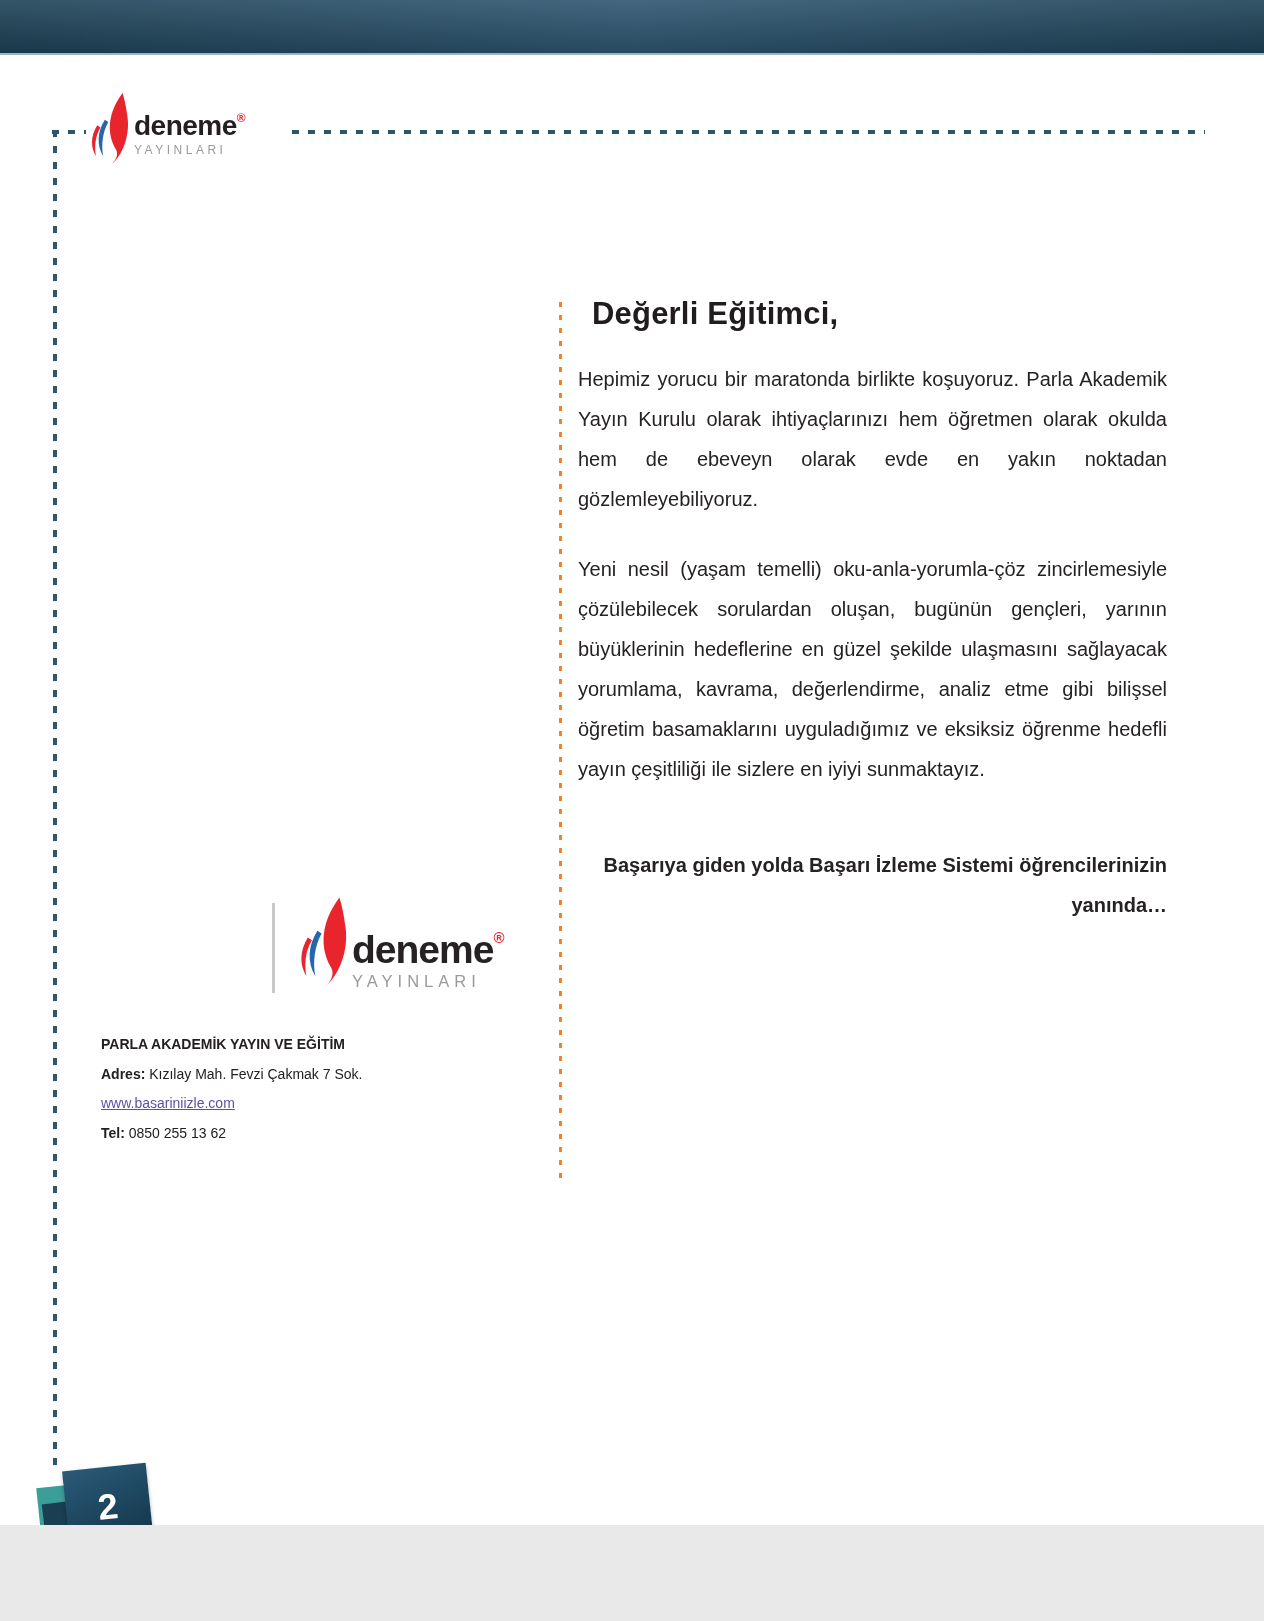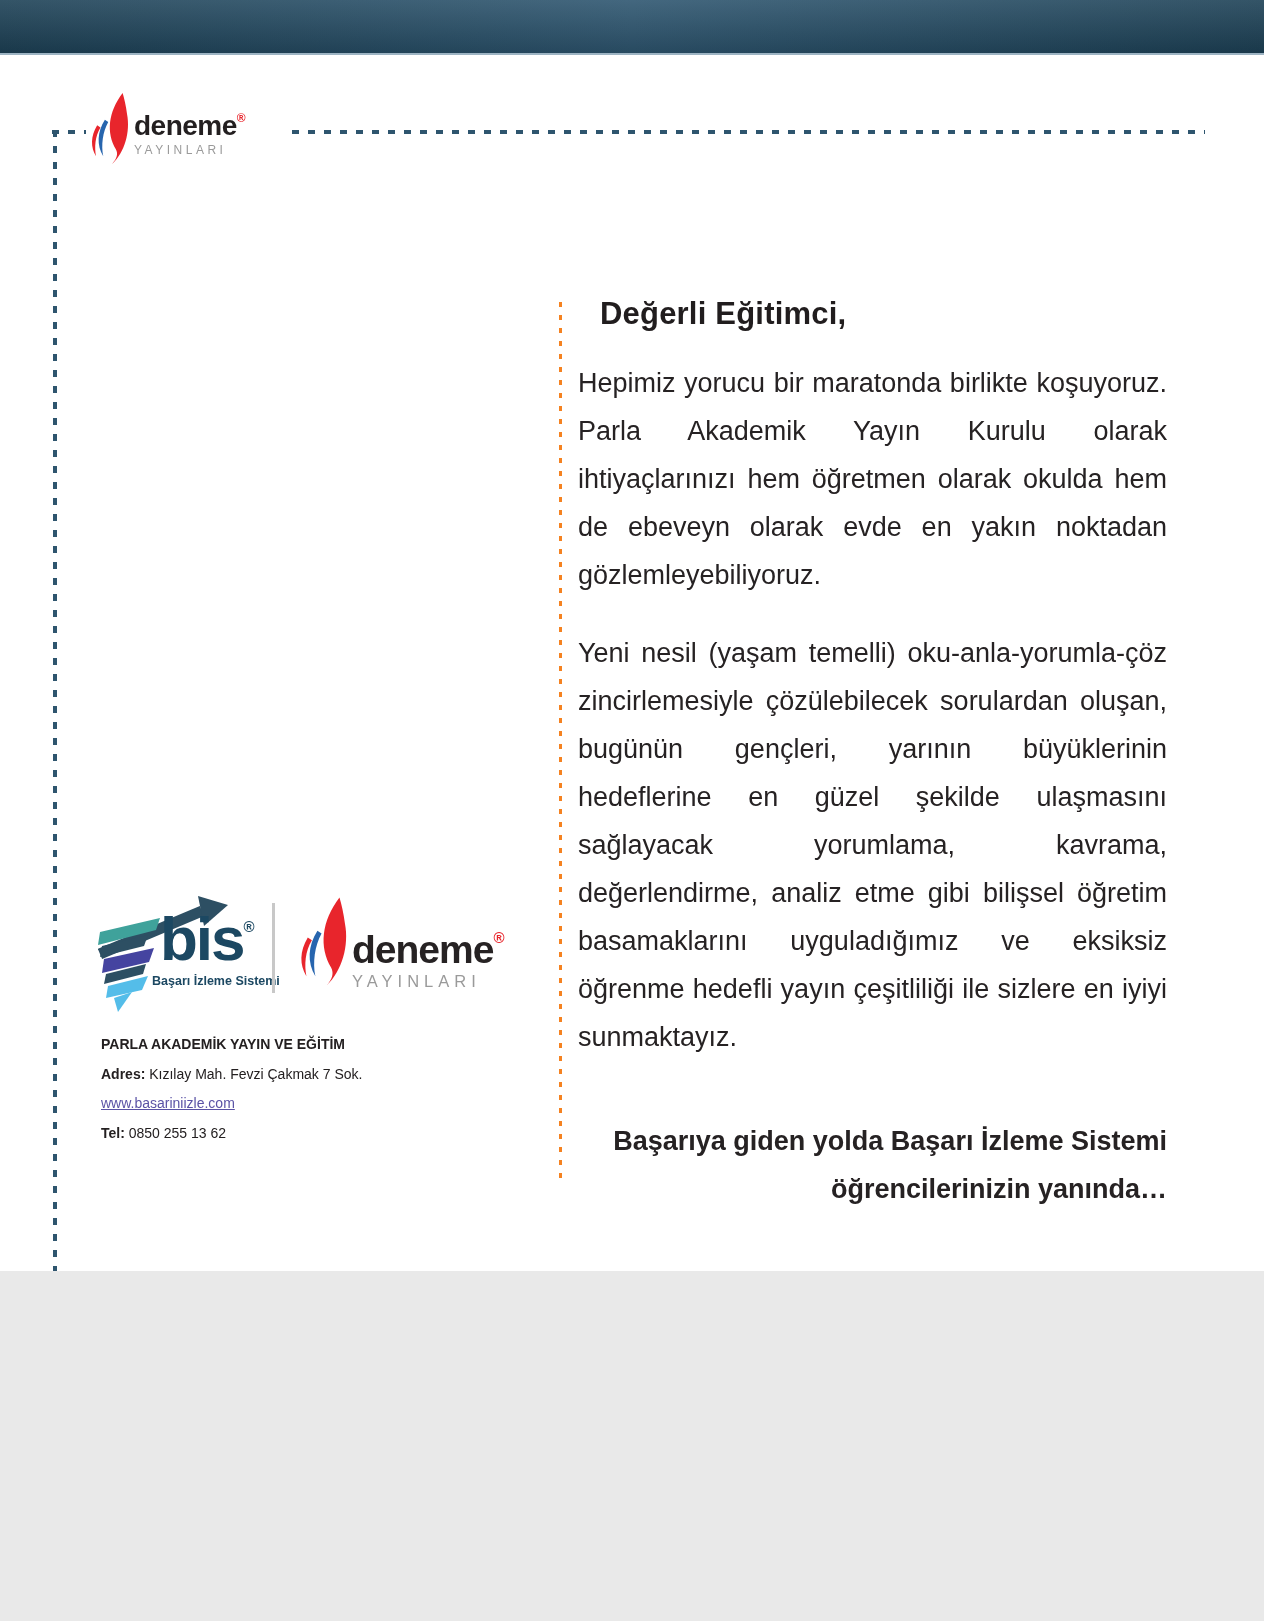--- a/index.html
+++ b/index.html
@@ -6,21 +6,21 @@
     --bar-base:#1d4156; --bar-light:#2e5670; --bar-edge:#9db4c3;
     --frame-dot:#2e556e; --accent-orange:#f58220; --text-dark:#262223;
     --link-purple:#5a52a5; --logo-red:#e8252c; --logo-blue:#2765ae;
     --logo-gray:#9a9a9a; --bis-navy:#1c4862; --bis-teal:#3fa29b;
     --bis-indigo:#4544a0; --bis-lightblue:#54bde9;
     --badge-teal:#3b9e98; --badge-navy:#1c4257;
   }
   *{box-sizing:border-box; margin:0; padding:0;}
   html,body{background:#e9e9e9;}
   .page{
-    position:relative; width:1264px; height:1271px; background:#ffffff;
+    position:relative; width:1264px; height:1525px; background:#ffffff;
     overflow:hidden; font-family:"Liberation Sans", sans-serif; margin:0 auto;
   }
   
   .topbar{
     position:absolute; left:0; top:0; width:1264px; height:55px;
     background-image:linear-gradient(180deg, rgba(255,255,255,.10), rgba(0,0,0,.14)),
       linear-gradient(90deg, var(--bar-base) 0%, var(--bar-light) 50%, var(--bar-base) 100%);
     border-bottom:2px solid var(--bar-edge);
   }
   .footerbar{
@@ -56,24 +56,24 @@
   }
   .logo-top svg{display:block; margin-top:2px;}
   .logo-top .txt{margin-left:-2px; margin-top:22px;}
   .logo-top .wordmark{font-size:28px; font-weight:bold; color:#231f20; letter-spacing:-.5px; line-height:1;}
   .logo-top .reg{font-size:12px; color:var(--logo-red); font-weight:bold; vertical-align:top;}
   .logo-top .sub{font-size:12px; color:var(--logo-gray); letter-spacing:3.5px; margin-top:3px;}
   
   .right-col{position:absolute; left:578px; top:296px; width:589px; color:var(--text-dark);}
   .right-col h1{
     font-size:31px; font-weight:bold; color:#211d1e;
-    margin:0 0 27px 22px; letter-spacing:.2px;
+    margin:0 0 27px 14px; letter-spacing:.2px;
   }
   .right-col p{
-    font-size:27px; line-height:48px; text-align:justify; margin:0 0 30px 0;
+    font-size:20px; line-height:40px; text-align:justify; margin:0 0 30px 0;
   }
   .right-col .closing{
     font-weight:bold; text-align:right; margin-top:56px; margin-bottom:0;
   }
   
   .bis-logo{position:absolute; left:98px; top:888px; width:175px; height:130px;}
   .bis-logo svg{position:absolute; left:0; top:0;}
   .bis-word{
     position:absolute; left:62px; top:20px; font-size:62px; font-weight:bold;
     color:var(--bis-navy); line-height:1; letter-spacing:-2px;
@@ -139,34 +139,20 @@
     </div>
   </div>
 
   <div class="right-col">
     <h1>Değerli Eğitimci,</h1>
     <p>Hepimiz yorucu bir maratonda birlikte koşuyoruz. Parla Akademik Yayın Kurulu olarak ihtiyaçlarınızı hem öğretmen olarak okulda hem de ebeveyn olarak evde en yakın noktadan gözlemleyebiliyoruz.</p>
     <p>Yeni nesil (yaşam temelli) oku-anla-yorumla-çöz zincirlemesiyle çözülebilecek sorulardan oluşan, bugünün gençleri, yarının büyüklerinin hedeflerine en güzel şekilde ulaşmasını sağlayacak yorumlama, kavrama, değerlendirme, analiz etme gibi bilişsel öğretim basamaklarını uyguladığımız ve eksiksiz öğrenme hedefli yayın çeşitliliği ile sizlere en iyiyi sunmaktayız.</p>
     <p class="closing">Başarıya giden yolda Başarı İzleme Sistemi öğrencilerinizin yanında…</p>
   </div>
 
-  <div class="bis-logo">
-    <svg width="150" height="125" viewBox="0 0 150 125" aria-hidden="true">
-      <path d="M2,66 L104,23" stroke="#2d4f63" stroke-width="11" fill="none"></path>
-      <polygon points="100,8 130,17 106,38" fill="#2d4f63"></polygon>
-      <polygon points="2,44 62,30 58,42 0,57" fill="var(--bis-teal)"></polygon>
-      <polygon points="4,58 50,47 46,58 2,69" fill="#2d4f63"></polygon>
-      <polygon points="6,71 56,60 51,74 4,85" fill="var(--bis-indigo)"></polygon>
-      <polygon points="8,86 48,76 45,86 6,96" fill="#2d4f63"></polygon>
-      <polygon points="10,98 50,88 44,102 8,110" fill="var(--bis-lightblue)"></polygon>
-      <polygon points="16,110 34,104 20,124" fill="var(--bis-lightblue)"></polygon>
-    </svg>
-    <div class="bis-word"><span>bis</span><span class="reg">®</span></div>
-    <div class="bis-sub">Başarı İzleme Sistemi</div>
-  </div>
 
   <div class="logo-divider"></div>
 
   <div class="deneme-logo-footer">
     <svg width="62" height="90" viewBox="0 0 90 130" aria-hidden="true">
       <path d="M20,60 C8,80 8,100 18,116 C15,100 16,80 26,64 Z" fill="var(--logo-red)"></path>
       <path d="M34,50 C20,72 19,96 31,116 C27,96 30,72 40,54 Z" fill="var(--logo-blue)"></path>
       <path d="M66,2 C40,36 36,74 54,104 C58,112 56,120 47,130 C70,108 80,72 74,40 C72,25 69,12 66,2 Z" fill="var(--logo-red)"></path>
     </svg>
     <div class="txt">

